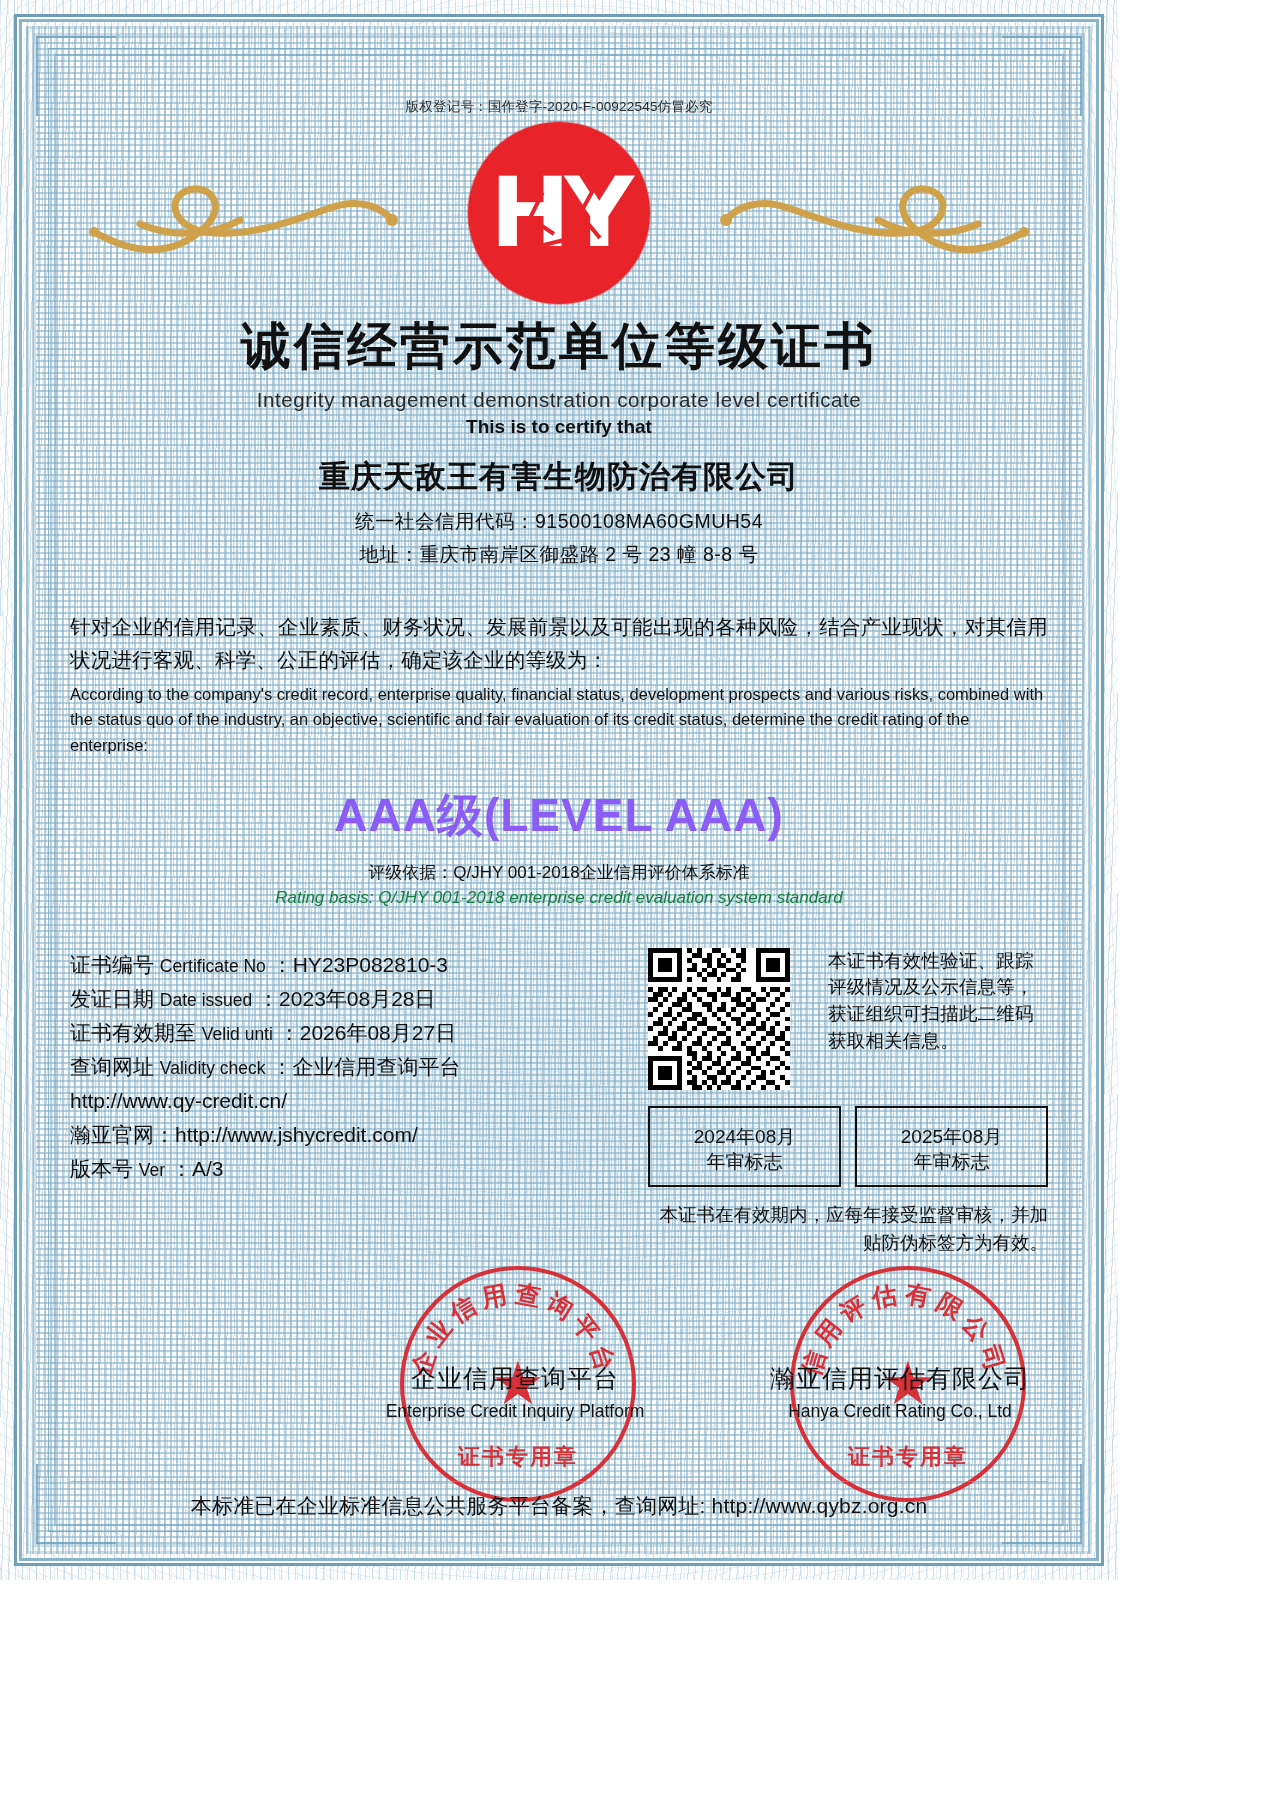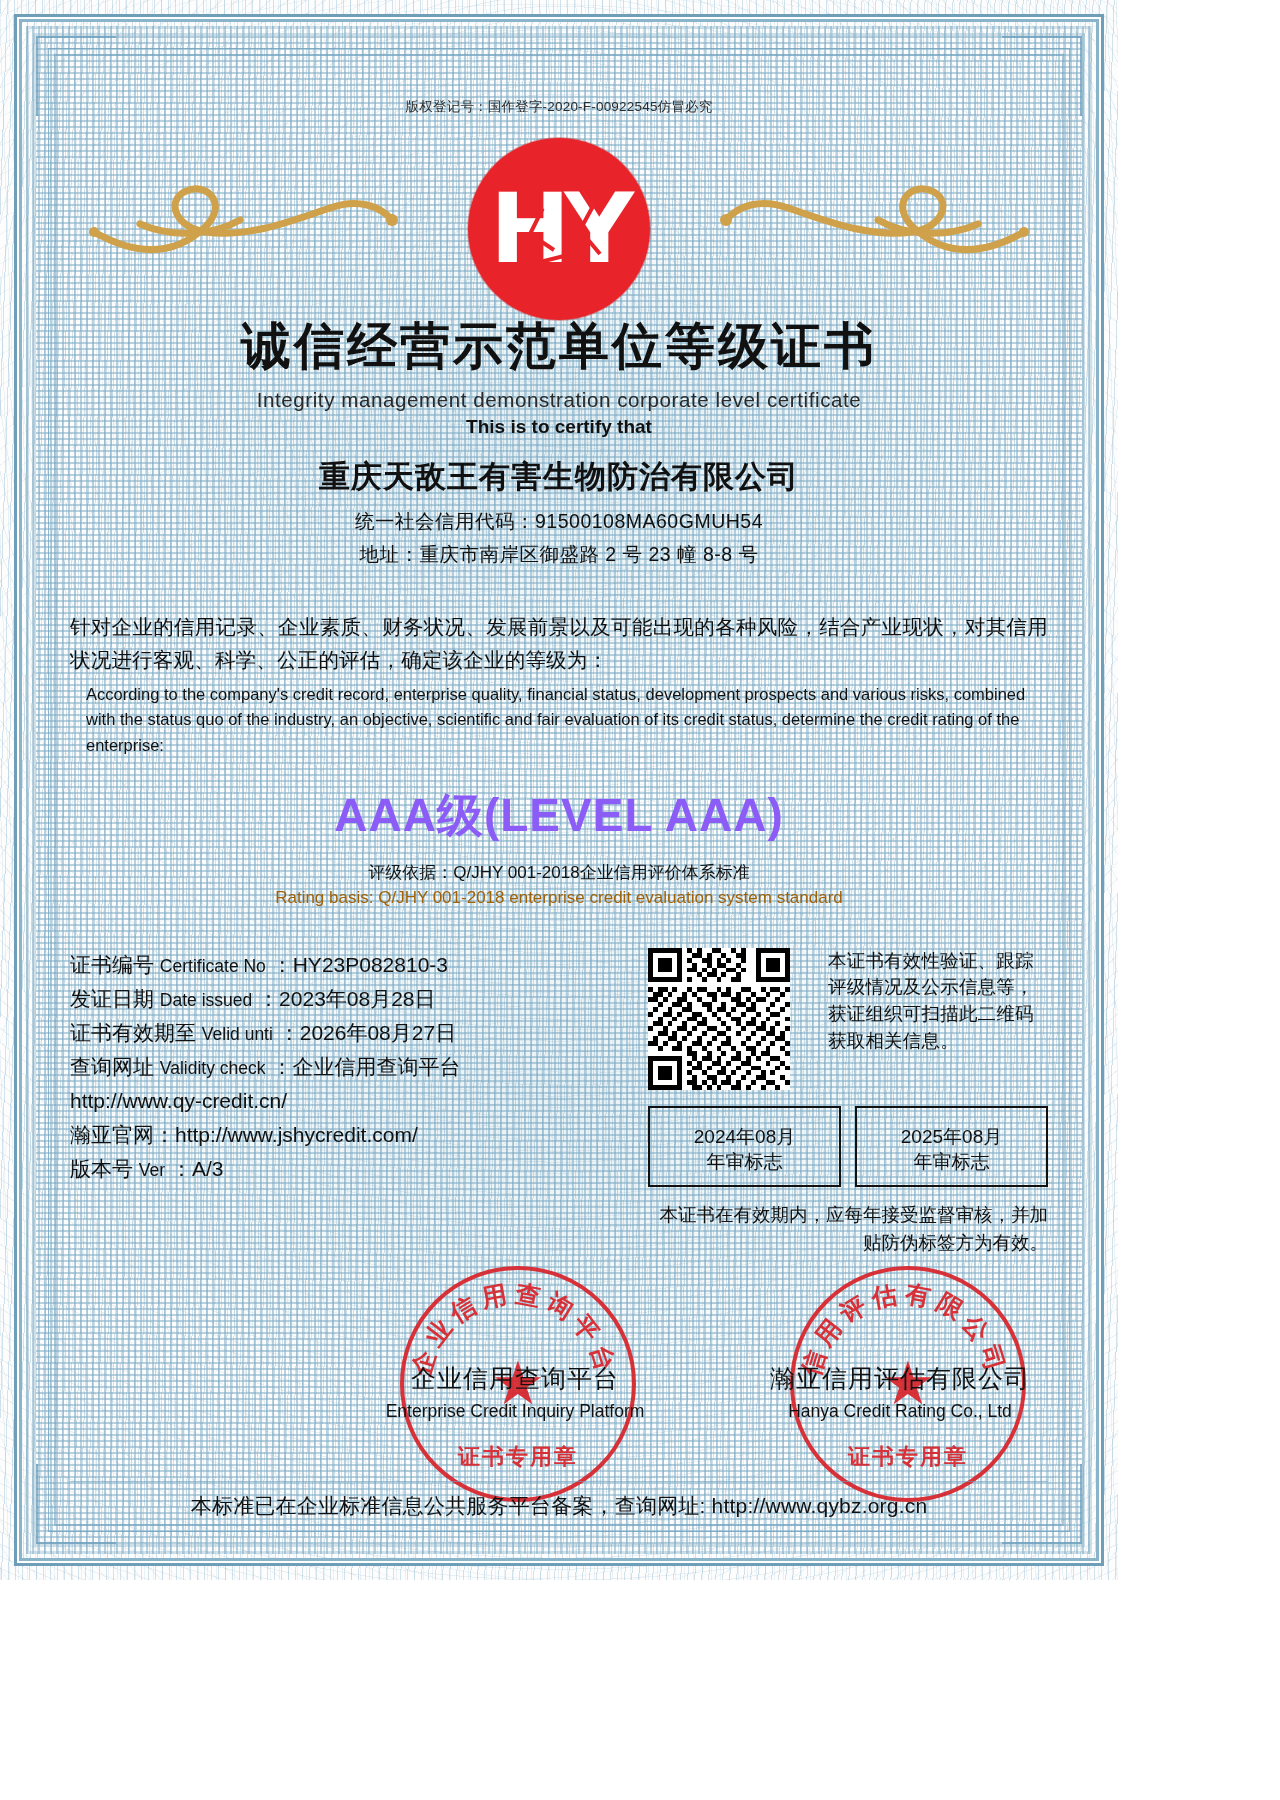--- a/index.html
+++ b/index.html
@@ -113,21 +113,21 @@
     width: 330px;
     height: 110px;
     color: #cfa14a;
   }
   .flourish.left { left: 10px; }
   .flourish.right { right: 10px; transform: scaleX(-1); }
 
   .emblem {
     position: absolute;
     left: 50%;
-    top: 16px;
+    top: 0;
     transform: translateX(-50%);
     width: 182px; height: 182px;
     border-radius: 50%;
     background: #e8242a;
     display: flex;
     align-items: center;
     justify-content: center;
     box-shadow: 0 0 0 1px rgba(200,30,30,.35);
   }
   .emblem-text {
@@ -199,42 +199,42 @@
     color: #111;
     text-align: justify;
     letter-spacing: .2px;
   }
   .para-en {
     margin-top: 6px;
     font-size: 16.5px;
     line-height: 1.55;
     color: #111;
     text-align: left;
-    padding-left: 16px;
   }
 
   .level {
     text-align: center;
     margin-top: 26px;
     font-size: 46px;
     font-weight: 700;
     color: #8b5cf6;
     letter-spacing: 1px;
   }
   .basis-cn {
     text-align: center;
     font-size: 17px;
     color: #111;
     margin-top: 14px;
   }
   .basis-en {
     text-align: center;
     font-size: 17px;
-    color: #a16207;
+    color: #15803d;
     margin-top: 4px;
+    font-style: italic;
   }
 
   
   .lower {
     display: flex;
     margin-top: 40px;
   }
   .details {
     width: 560px;
     flex: none;

